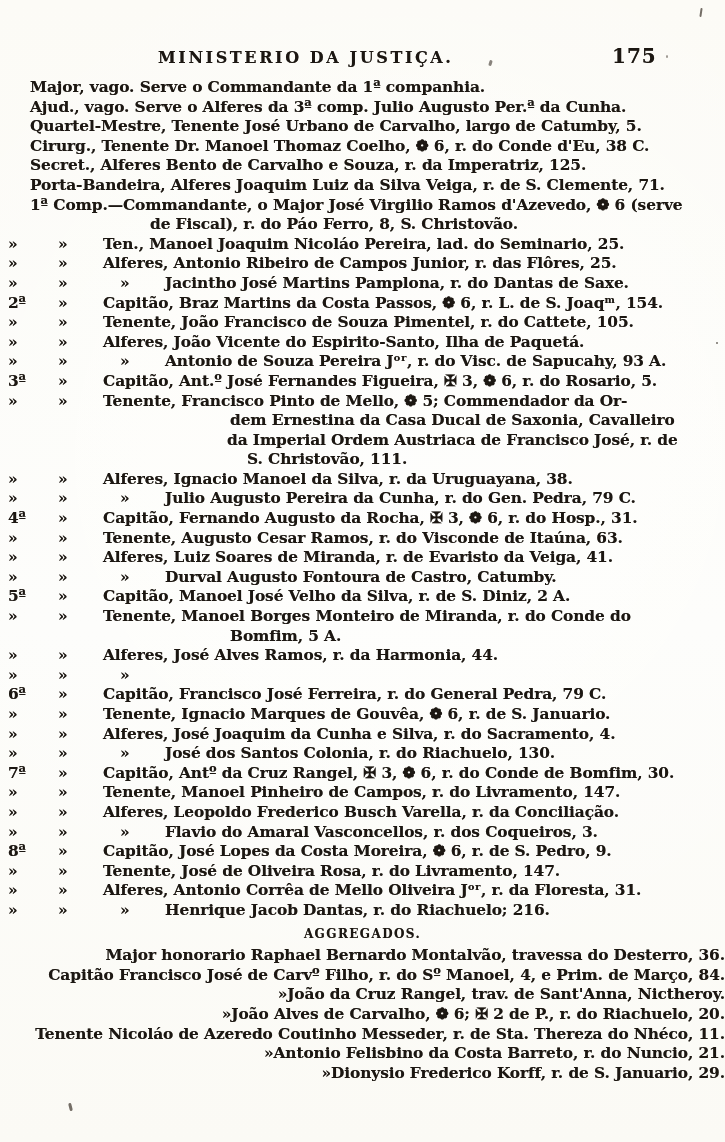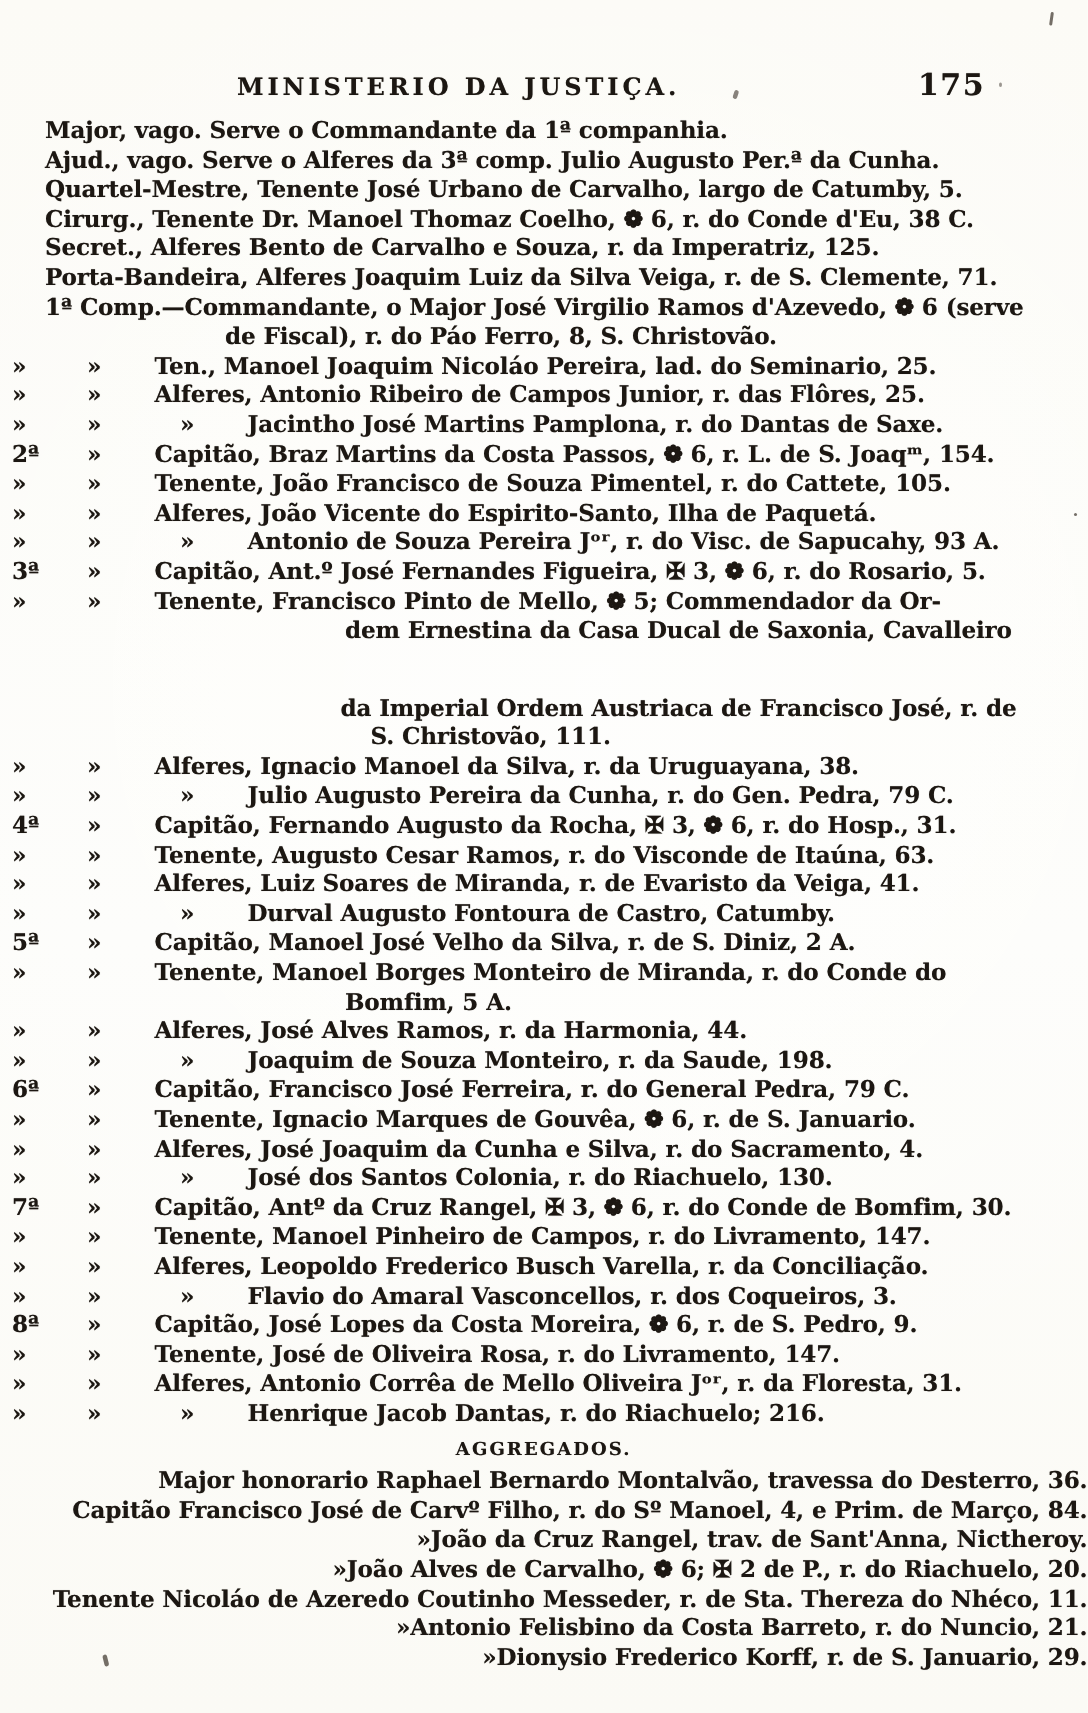--- a/index.html
+++ b/index.html
@@ -116,21 +116,21 @@
         <span class="c1">3ª</span>
         <span class="c2">»</span>
         <span>Capitão, Ant.º José Fernandes Figueira, ✠ 3, ❁ 6, r. do Rosario, 5.</span>
       </div>
       <div class="line row">
         <span class="c1">»</span>
         <span class="c2">»</span>
         <span>Tenente, Francisco Pinto de Mello, ❁ 5; Commendador da Or-</span>
       </div>
       <div class="line" style="padding-left: 230px;">dem Ernestina da Casa Ducal de Saxonia, Cavalleiro</div>
-      <div class="line" style="padding-left: 227px; margin-top: 32px;">da Imperial Ordem Austriaca de Francisco José, r. de</div>
+      <div class="line" style="padding-left: 227px;">da Imperial Ordem Austriaca de Francisco José, r. de</div>
       <div class="line" style="padding-left: 247px;">S. Christovão, 111.</div>
       <div class="line row">
         <span class="c1">»</span>
         <span class="c2">»</span>
         <span>Alferes, Ignacio Manoel da Silva, r. da Uruguayana, 38.</span>
       </div>
       <div class="line row">
         <span class="c1">»</span>
         <span class="c2">»</span>
         <span class="submark">»</span>
@@ -170,21 +170,20 @@
       <div class="line" style="padding-left: 230px;">Bomfim, 5 A.</div>
       <div class="line row">
         <span class="c1">»</span>
         <span class="c2">»</span>
         <span>Alferes, José Alves Ramos, r. da Harmonia, 44.</span>
       </div>
       <div class="line row">
         <span class="c1">»</span>
         <span class="c2">»</span>
         <span class="submark">»</span>
-        <span>Joaquim de Souza Monteiro, r. da Saude, 198.</span>
       </div>
       <div class="line row">
         <span class="c1">6ª</span>
         <span class="c2">»</span>
         <span>Capitão, Francisco José Ferreira, r. do General Pedra, 79 C.</span>
       </div>
       <div class="line row">
         <span class="c1">»</span>
         <span class="c2">»</span>
         <span>Tenente, Ignacio Marques de Gouvêa, ❁ 6, r. de S. Januario.</span>

